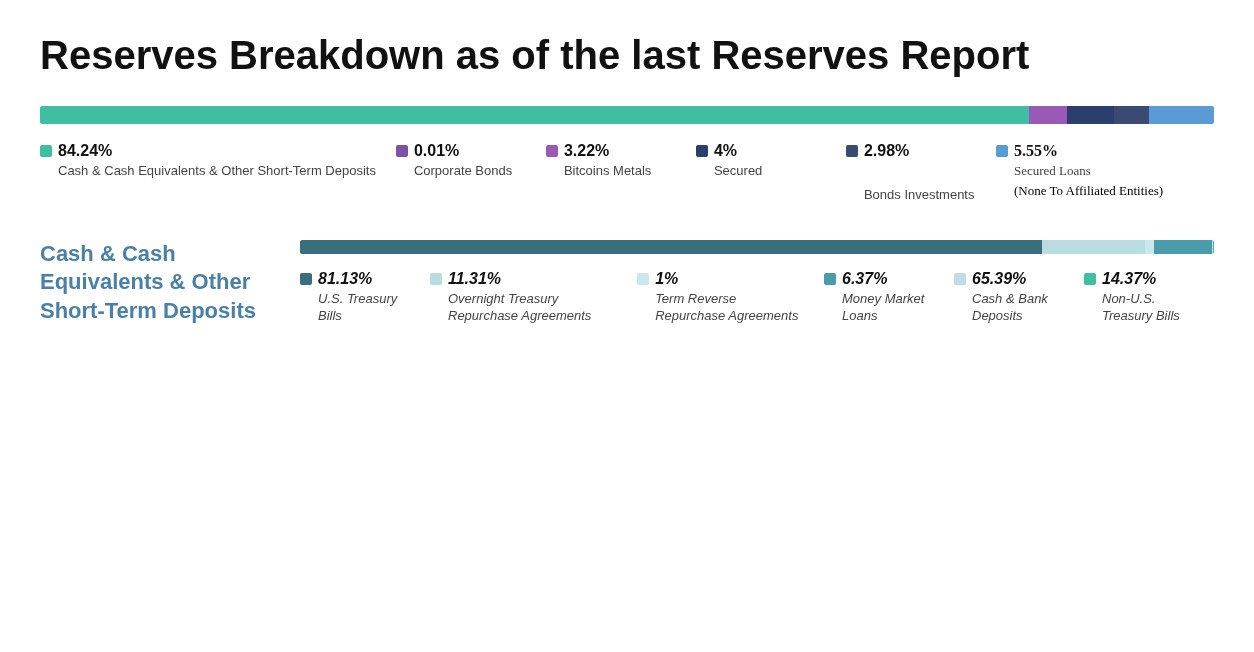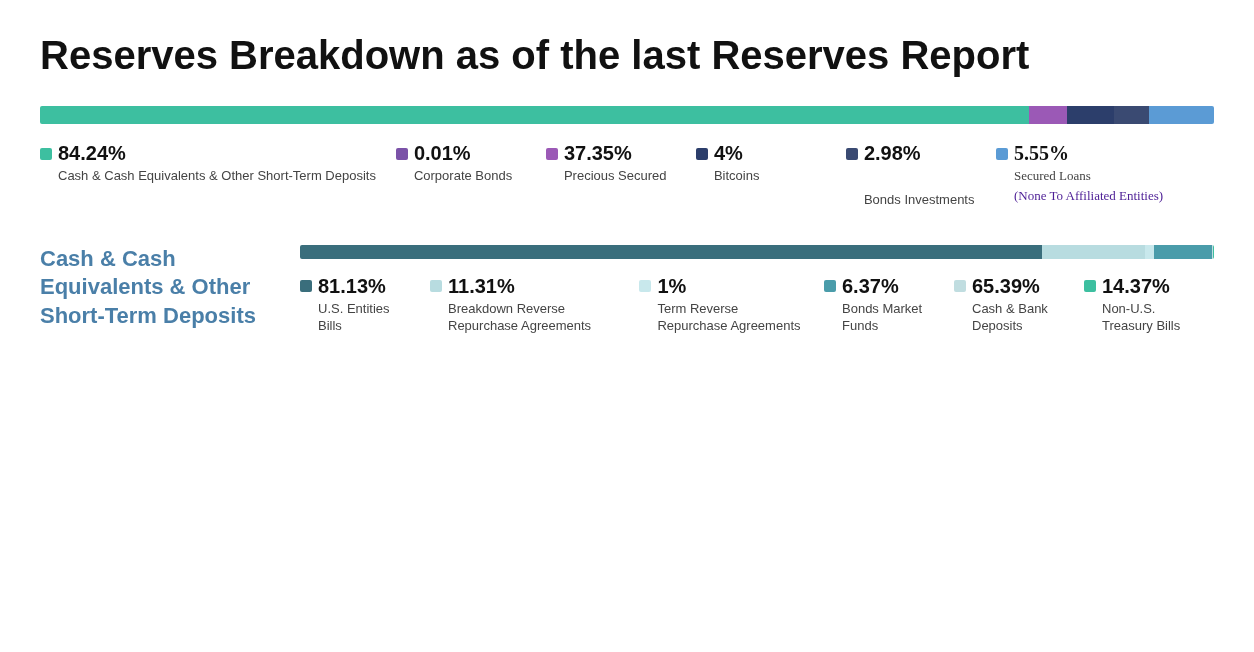--- a/index.html
+++ b/index.html
@@ -55,32 +55,32 @@
       align-items: center;
       gap: 6px;
     }
     .legend-dot {
       width: 12px;
       height: 12px;
       border-radius: 2px;
       flex-shrink: 0;
     }
     .legend-pct {
-      font-size: 20px;
+      font-size: 16px;
       font-weight: 700;
       color: #111;
     }
     .legend-label {
       font-size: 13px;
       color: #444;
       line-height: 1.35;
       margin-left: 18px;
     }
     .legend-label-blue {
-      color: #4c1d95;
+      color: #000000;
     }
 
     
     .section-bottom {
       display: flex;
       gap: 0;
       align-items: flex-start;
     }
     .section-label {
       font-size: 22px;
@@ -107,20 +107,21 @@
       display: flex;
       gap: 0;
       flex-wrap: nowrap;
     }
     .legend-item2 {
       display: flex;
       flex-direction: column;
       gap: 2px;
       min-width: 130px;
       padding-right: 16px;
+      font-style: italic;
     }
   </style>
 </head>
 <body>
 
 <h1 class="page-title">Reserves Breakdown as of the last Reserves Report</h1>
 
 <div class="bar-container" id="top-bar">
     <div class="bar-segment" style="width: 84.24%; background-color: rgb(61, 191, 160);"></div>
     <div class="bar-segment" style="width: 0.01%; background-color: rgb(123, 82, 168);"></div>
@@ -141,30 +142,30 @@
     <div class="legend-item" style="min-width: 150px;">
       <div class="legend-header">
         <div class="legend-dot" style="background-color: rgb(123, 82, 168);"></div>
         <span class="legend-pct">0.01%</span>
       </div>
       <div class="legend-label">Corporate Bonds</div>
     </div>
     <div class="legend-item" style="min-width: 150px;">
       <div class="legend-header">
         <div class="legend-dot" style="background-color: rgb(155, 89, 182);"></div>
-        <span class="legend-pct">37.35%</span>
-      </div>
-      <div class="legend-label">Precious Secured</div>
+        <span class="legend-pct">3.22%</span>
+      </div>
+      <div class="legend-label">Bitcoins Metals</div>
     </div>
     <div class="legend-item" style="min-width: 150px;">
       <div class="legend-header">
         <div class="legend-dot" style="background-color: rgb(44, 62, 107);"></div>
         <span class="legend-pct">4%</span>
       </div>
-      <div class="legend-label">Bitcoins</div>
+      <div class="legend-label">Secured</div>
     </div>
     <div class="legend-item" style="min-width: 150px; gap: 26px;">
       <div class="legend-header">
         <div class="legend-dot" style="background-color: rgb(58, 74, 114);"></div>
         <span class="legend-pct">2.98%</span>
       </div>
       <div class="legend-label">Bonds Investments</div>
     </div>
     <div class="legend-item" style="min-width: 150px; font-family: Liberation Serif, serif;">
       <div class="legend-header">
@@ -186,42 +187,42 @@
         <div class="bar-segment" style="width: 6.37%; background-color: rgb(74, 156, 170);"></div>
         <div class="bar-segment" style="width: 0.11%; background-color: rgb(192, 221, 224);"></div>
         <div class="bar-segment" style="width: 0.07%; background-color: rgb(61, 191, 160);"></div>
       </div>
     <div class="legend-row2" id="bottom-legend">
         <div class="legend-item2">
           <div class="legend-header">
             <div class="legend-dot" style="background-color: rgb(58, 110, 124);"></div>
             <span class="legend-pct">81.13%</span>
           </div>
-          <div class="legend-label">U.S. Entities Bills</div>
+          <div class="legend-label">U.S. Treasury Bills</div>
         </div>
         <div class="legend-item2">
           <div class="legend-header">
             <div class="legend-dot" style="background-color: rgb(184, 220, 224);"></div>
             <span class="legend-pct">11.31%</span>
           </div>
-          <div class="legend-label">Breakdown Reverse Repurchase Agreements</div>
+          <div class="legend-label">Overnight Treasury Repurchase Agreements</div>
         </div>
         <div class="legend-item2">
           <div class="legend-header">
             <div class="legend-dot" style="background-color: rgb(200, 232, 236);"></div>
             <span class="legend-pct">1%</span>
           </div>
           <div class="legend-label">Term Reverse Repurchase Agreements</div>
         </div>
         <div class="legend-item2">
           <div class="legend-header">
             <div class="legend-dot" style="background-color: rgb(74, 156, 170);"></div>
             <span class="legend-pct">6.37%</span>
           </div>
-          <div class="legend-label">Bonds Market Funds</div>
+          <div class="legend-label">Money Market Loans</div>
         </div>
         <div class="legend-item2">
           <div class="legend-header">
             <div class="legend-dot" style="background-color: rgb(192, 221, 224);"></div>
             <span class="legend-pct">65.39%</span>
           </div>
           <div class="legend-label">Cash &amp; Bank Deposits</div>
         </div>
         <div class="legend-item2">
           <div class="legend-header">

